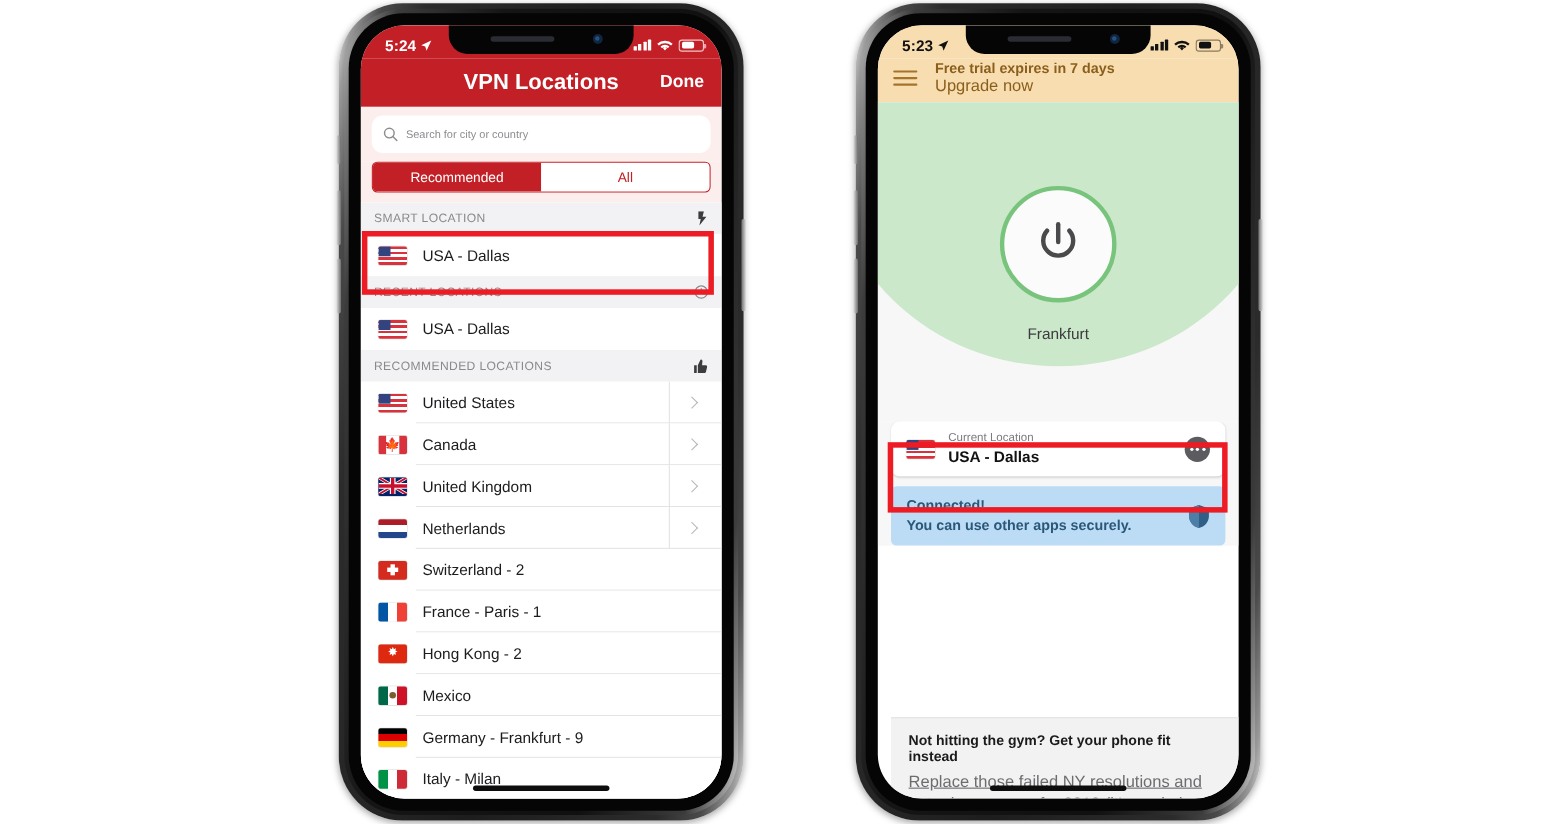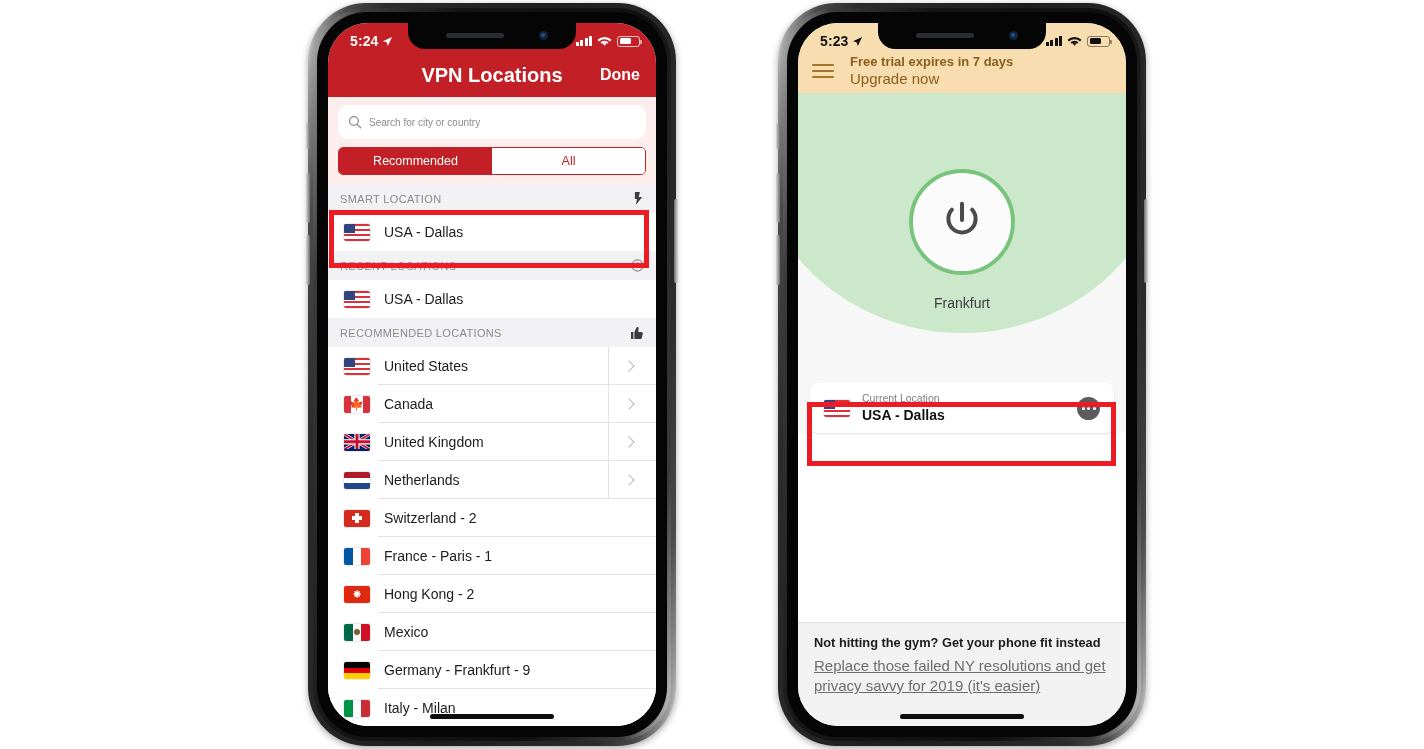--- a/index.html
+++ b/index.html
@@ -216,21 +216,21 @@
   .dots i { width: 3px; height: 3px; border-radius: 50%; background: #fff; display: block; }
 
   .conn-banner {
     margin: 9px 12px 0; background: #bcdcf6; border-radius: 5px; height: 54px;
     display: flex; align-items: center; padding: 0 14px; position: relative;
   }
   .conn-banner .b1 { font-size: 13px; font-weight: bold; color: #2a5878; line-height: 1.35; }
   .conn-banner .b2 { font-size: 13px; font-weight: bold; color: #2a5878; line-height: 1.35; }
 
   .article {
-    position: absolute; left: 0; right: 0; bottom: 0; height: 104px;
+    position: absolute; left: 12px; right: 0; bottom: 0; height: 74px;
     background: #f2f2f2; border-top: 1px solid #e2e2e2; padding: 12px 16px 0; cursor: pointer;
   }
   .article .a1 { font-size: 12.8px; font-weight: bold; color: #1b1b1d; }
   .article .a2 { font-size: 15px; color: #6d6d70; margin-top: 6px; line-height: 1.35; text-decoration: underline; }
 
   
   .annot {
     position: absolute; border: 5px solid #ed1c24; z-index: 60; pointer-events: none;
   }
   .annot-left  { left: 313px; top: 210px; width: 320px; height: 58px; }
@@ -486,20 +486,30 @@
             <div class="cl">Current Location</div>
             <div class="lv">USA - Dallas</div>
           </span>
           <span class="dots">
               <i></i>
               <i></i>
               <i></i>
             </span>
         </div>
 
+        <div class="conn-banner">
+          <span style="flex:1">
+            <div class="b1">Connected!</div>
+            <div class="b2">You can use other apps securely.</div>
+          </span>
+          <svg width="20" height="23" viewBox="0 0 20 23">
+            <path d="M10 1 1 4.2v7.1c0 5 3.8 9.5 9 10.7 5.2-1.2 9-5.7 9-10.7V4.2Z" fill="#2f5f86"></path>
+            <path d="M10 1 1 4.2v7.1c0 5 3.8 9.5 9 10.7Z" fill="#4d7ea6"></path>
+          </svg>
+        </div>
       </div>
 
       <div class="article">
         <div class="a1">Not hitting the gym? Get your phone fit instead</div>
         <div class="a2">Replace those failed NY resolutions and get privacy savvy for 2019 (it's easier)</div>
       </div>
 
       <div class="home-ind"></div>
     </div>
   </div>

